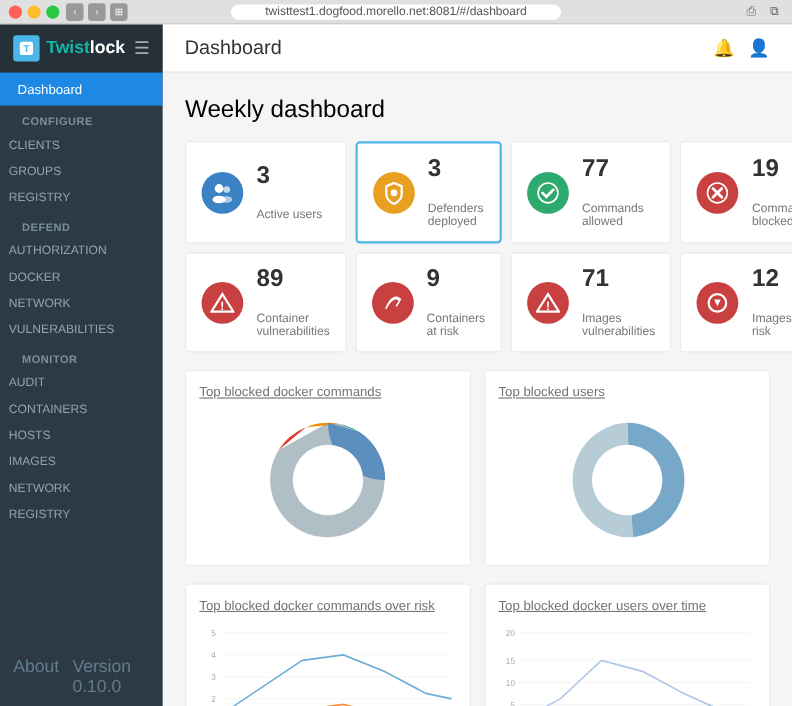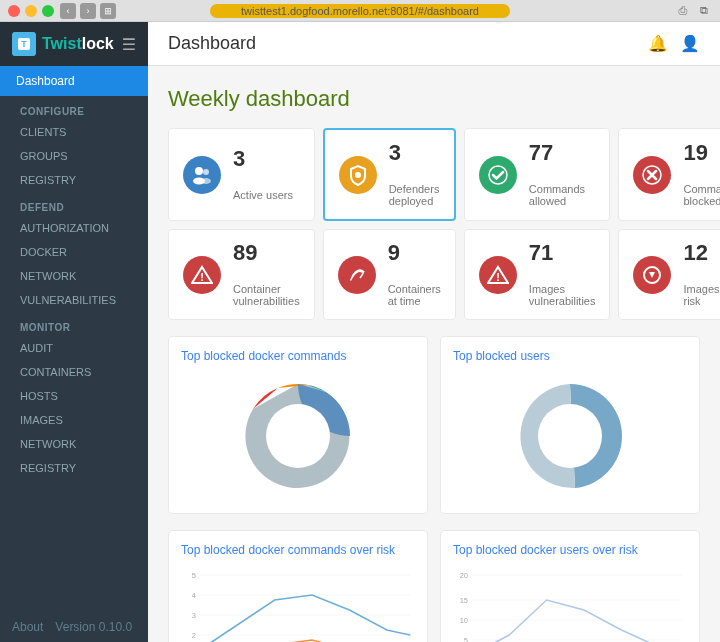--- a/index.html
+++ b/index.html
@@ -7,68 +7,68 @@
     
     
     .titlebar { height: 22px; background: #e0e0e0; display: flex; align-items: center; justify-content: center; position: relative; font-size: 11px; color: #333; border-bottom: 1px solid #ccc; }
     .titlebar-buttons { position: absolute; left: 8px; display: flex; gap: 5px; }
     .tb-btn { width: 12px; height: 12px; border-radius: 50%; border: none; cursor: pointer; }
     .tb-close { background: #ff5f57; }
     .tb-min { background: #febc2e; }
     .tb-max { background: #28c840; }
     .titlebar-nav { position: absolute; left: 60px; display: flex; gap: 4px; }
     .nav-btn { width: 16px; height: 16px; background: #999; border-radius: 3px; display: flex; align-items: center; justify-content: center; color: white; font-size: 9px; cursor: pointer; }
-    .titlebar-url { background: #eab308; border-radius: 10px; padding: 1px 10px; font-size: 11px; color: #555; min-width: 300px; text-align: center; }
+    .titlebar-url { background: #ffffff; border-radius: 10px; padding: 1px 10px; font-size: 11px; color: #555; min-width: 300px; text-align: center; }
     .titlebar-actions { position: absolute; right: 8px; display: flex; gap: 5px; }
     .title-action { width: 16px; height: 16px; display: flex; align-items: center; justify-content: center; font-size: 11px; color: #666; }
 
     
     .app { display: flex; flex: 1; overflow: hidden; }
 
     
     .sidebar { width: 148px; background: #2d3a45; color: #ccc; display: flex; flex-direction: column; overflow-y: auto; flex-shrink: 0; }
     .sidebar-header { display: flex; align-items: center; padding: 8px 12px; background: #253038; gap: 8px; height: 44px; }
     .sidebar-logo { color: white; font-weight: bold; font-size: 16px; }
     .sidebar-logo span { color: #14b8a6; }
     .hamburger { color: #aaa; font-size: 16px; cursor: pointer; margin-left: auto; }
     
     .sidebar-item { padding: 8px 16px; cursor: pointer; font-size: 12px; color: #b0bec5; white-space: nowrap; overflow: hidden; }
     .sidebar-item.active-highlight { background: #1e88e5; color: white; }
     
     .sidebar-section { padding: 6px 20px 3px; font-size: 10px; color: #78909c; text-transform: uppercase; letter-spacing: 0.5px; margin-top: 4px; font-weight: bold; }
-    .sidebar-sub { padding: 6px 20px; cursor: pointer; font-size: 11px; color: #90a4ae; }
-    
-    .sidebar-footer { padding: 8px 12px; font-size: 12px; color: #607d8b; margin-top: auto; display: flex; gap: 12px; }
+    .sidebar-sub { padding: 6px 8px; cursor: pointer; font-size: 11px; color: #90a4ae; }
+    
+    .sidebar-footer { padding: 8px 12px; font-size: 16px; color: #607d8b; margin-top: auto; display: flex; gap: 12px; }
 
     
     .main { flex: 1; display: flex; flex-direction: column; overflow: hidden; background: #f5f5f5; }
     .main-header { background: white; padding: 0 20px; height: 44px; display: flex; align-items: center; justify-content: space-between; border-bottom: 1px solid #e0e0e0; }
     .main-title { font-size: 18px; color: #333; font-weight: 400; }
     .header-actions { display: flex; gap: 12px; align-items: center; color: #666; }
 
     .main-content { flex: 1; overflow-y: auto; padding: 20px; }
-    .page-title { font-size: 22px; color: #4d7c0f; margin-bottom: 16px; font-weight: 300; }
+    .page-title { font-size: 22px; color: #000000; margin-bottom: 16px; font-weight: 300; }
 
     
     .stats-grid { display: grid; grid-template-columns: repeat(4, 1fr); gap: 8px; margin-bottom: 16px; }
     .stat-card { background: white; border-radius: 4px; padding: 12px 14px; display: flex; align-items: center; gap: 12px; border: 1px solid #e8e8e8; }
     .stat-card.selected { border: 2px solid #4db6e8; }
     .stat-icon { width: 38px; height: 38px; border-radius: 50%; display: flex; align-items: center; justify-content: center; font-size: 18px; flex-shrink: 0; }
     .stat-icon.blue { background: #3b82c4; }
     .stat-icon.orange { background: #e8a020; }
     .stat-icon.green { background: #2eaa6e; }
     .stat-icon.red { background: #c84040; }
     .stat-info { display: flex; flex-direction: column; }
     .stat-number { font-size: 22px; font-weight: 600; color: #333; line-height: 1; }
     .stat-label { font-size: 11px; color: #777; margin-top: 19px; }
 
     
     .charts-row { display: grid; grid-template-columns: 1fr 1fr; gap: 12px; margin-bottom: 16px; }
     .chart-panel { background: white; border: 1px solid #e8e8e8; border-radius: 4px; padding: 12px; }
-    .chart-panel-title { font-size: 12px; color: #3b82f6; margin-bottom: 8px; font-weight: 500; }
+    .chart-panel-title { font-size: 12px; color: #737373; margin-bottom: 8px; font-weight: 500; text-decoration: underline; }
 
     
     .donut-container { display: flex; justify-content: center; align-items: center; height: 130px; }
     svg.donut { }
 
     
     .line-chart-container { height: 120px; position: relative; }
   </style>
 </head>
 <body>
@@ -216,21 +216,21 @@
         </div>
         <div class="stat-card">
           <div class="stat-icon red">
             <svg width="22" height="22" viewBox="0 0 22 22">
                 <path d="M4 16 Q7 8 11 6 Q15 4 18 7 L16 9 Q14 7 11 9 Q8 11 5 17 Z" fill="white"></path>
                 <path d="M14 14 Q17 10 18 7" stroke="white" stroke-width="1.5" fill="none"></path>
               </svg>
           </div>
           <div class="stat-info">
             <span class="stat-number">9</span>
-            <span class="stat-label">Containers at time</span>
+            <span class="stat-label">Containers at risk</span>
           </div>
         </div>
         <div class="stat-card">
           <div class="stat-icon red">
             <svg width="22" height="22" viewBox="0 0 22 22">
                 <polygon points="11,3 21,19 1,19" fill="none" stroke="white" stroke-width="2"></polygon>
                 <text x="11" y="17" text-anchor="middle" font-size="11" fill="white" font-weight="bold">!</text>
               </svg>
           </div>
           <div class="stat-info">
@@ -319,21 +319,21 @@
               <text x="20" y="108" font-size="7" fill="#aaa">2015-10-19</text>
               <text x="80" y="108" font-size="7" fill="#aaa">2015-10-21</text>
               <text x="148" y="108" font-size="7" fill="#aaa">2015-10-22</text>
               <text x="210" y="108" font-size="7" fill="#aaa">2015-10-23</text>
             </svg>
           </div>
 
         </div>
 
         <div class="chart-panel">
-          <div class="chart-panel-title">Top blocked docker users over risk</div>
+          <div class="chart-panel-title">Top blocked docker users over time</div>
           <div class="line-chart-container">
             <svg width="100%" height="110" viewBox="0 0 250 110" preserveAspectRatio="none">
 
               <line x1="20" y1="10" x2="245" y2="10" stroke="#eee" stroke-width="0.5"></line>
               <line x1="20" y1="35" x2="245" y2="35" stroke="#eee" stroke-width="0.5"></line>
               <line x1="20" y1="55" x2="245" y2="55" stroke="#eee" stroke-width="0.5"></line>
               <line x1="20" y1="75" x2="245" y2="75" stroke="#eee" stroke-width="0.5"></line>
               <line x1="20" y1="90" x2="245" y2="90" stroke="#eee" stroke-width="0.5"></line>
 
               <text x="16" y="13" font-size="8" text-anchor="end" fill="#aaa">20</text>

